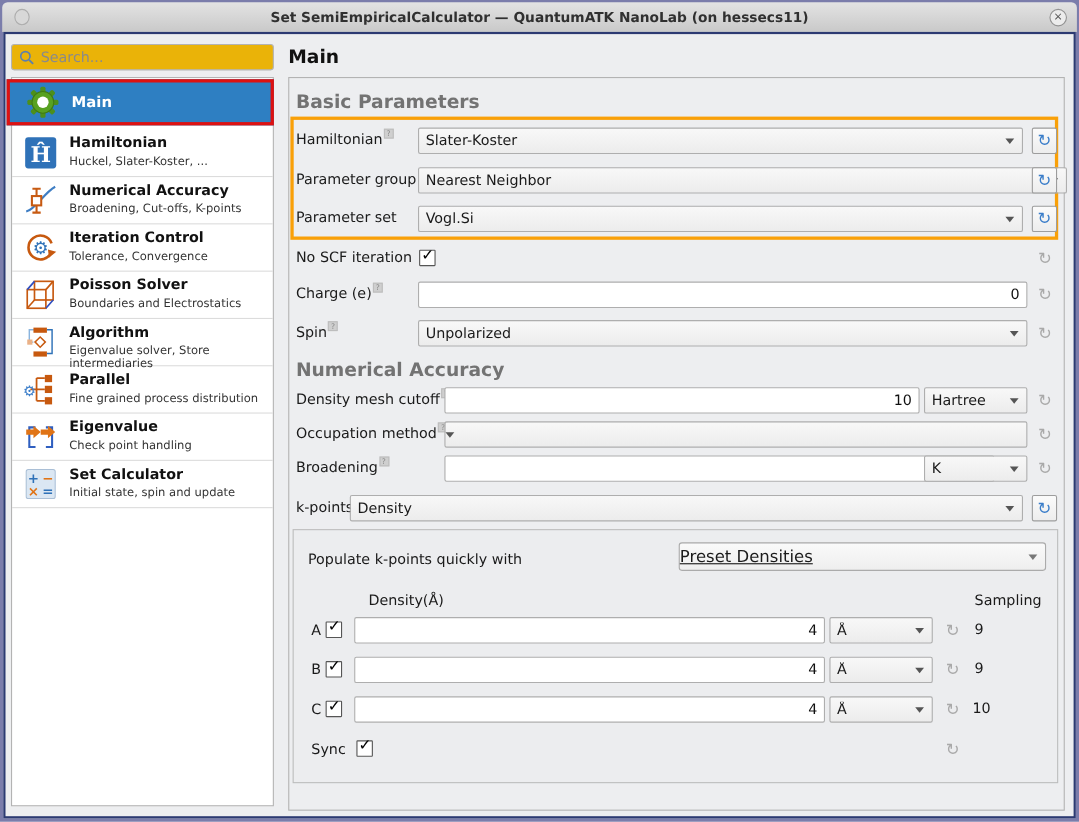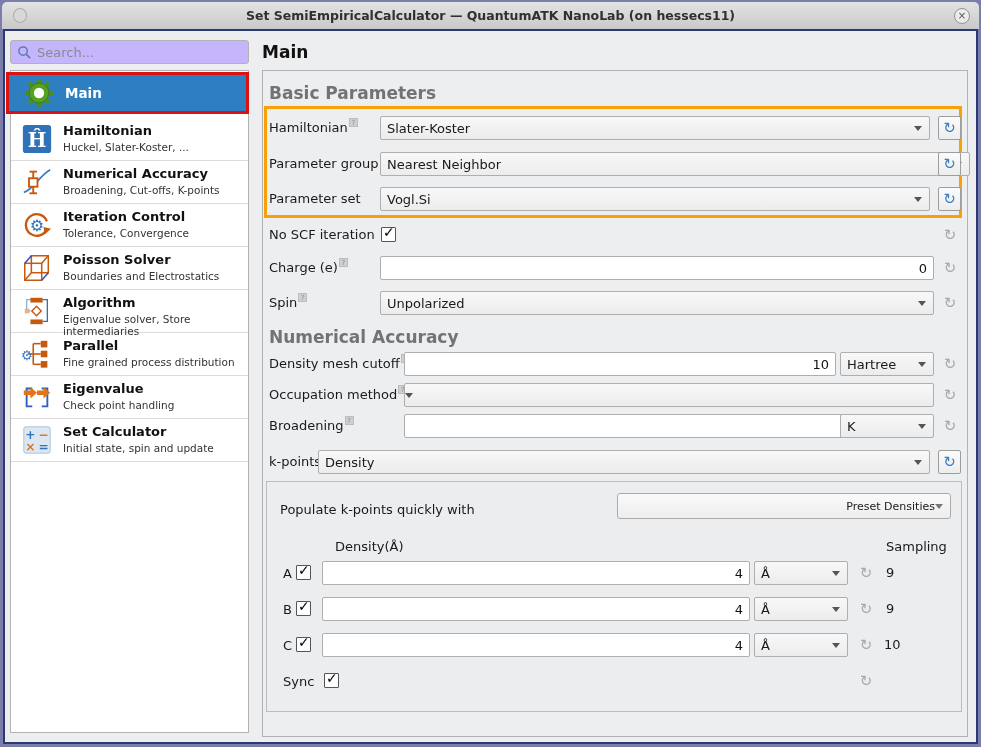--- a/index.html
+++ b/index.html
@@ -16,21 +16,21 @@
     border-radius:50%; background:#d8d8d8; border:1px solid #adadad; }
   .close-btn { position:absolute; right:9px; top:6px; width:16px; height:16px; border-radius:50%;
     background:#ececec; border:1px solid #939393; color:#555; font-size:10px; line-height:14px;
     text-align:center; cursor:default; }
 
   
   .content { position:absolute; left:3px; top:29px; right:3px; bottom:3px;
     border:2px solid #2c3a72; background:#edeef0; }
 
   
-  .search-box { position:absolute; left:5px; top:9px; width:239px; height:24px; background:#c4b5fd;
+  .search-box { position:absolute; left:5px; top:9px; width:239px; height:24px; background:#eab308;
     border:1px solid #b3b3b3; border-radius:3px; display:flex; align-items:center; }
   .search-box svg { margin-left:6px; }
   .search-input { border:none; outline:none; flex:1; height:20px; margin-left:5px;
     font-size:13px; color:#444; background:transparent; font-family:"DejaVu Sans",sans-serif; }
   .search-input::placeholder { color:#8a8a8a; }
 
   .listbox { position:absolute; left:5px; top:39px; width:239px; height:663px;
     background:#fff; border:1px solid #b3b3b3; }
 
   .main-item-red { position:absolute; left:-5px; top:1px; width:243px; height:42px;
@@ -75,21 +75,21 @@
   .checkbox { position:absolute; width:15px; height:15px; background:#fff; border:1px solid #555;
     border-radius:1px; cursor:default; }
   .checkbox .chk { position:absolute; left:1px; top:-4px; font-size:14px; font-weight:bold; color:#000; }
 
   .groupbox { position:absolute; left:3px; top:410px; width:696px; height:231px;
     border:1px solid #bdbdbd; background:#ecedef; }
   .gb-label { position:absolute; font-size:13px; color:#1a1a1a; white-space:nowrap; }
   .preset-btn { position:absolute; left:350px; top:11px; width:334px; height:26px;
     background:linear-gradient(#fafafa,#eeeeee); border:1px solid #ababab; border-radius:3px;
     display:flex; align-items:center; cursor:default; }
-  .preset-btn .combo-text { flex:1; text-align:right; font-size:11px; color:#1a1a1a; }
+  .preset-btn .combo-text { flex:1; text-align:left; font-size:15px; color:#1a1a1a;text-decoration:underline; }
 </style>
 </head>
 <body>
 
 <div class="window">
 
   <div class="titlebar">
     <div class="win-icon"></div>
     <div class="title-text">Set SemiEmpiricalCalculator — QuantumATK NanoLab (on hessecs11)</div>
     <div class="close-btn">×</div>

